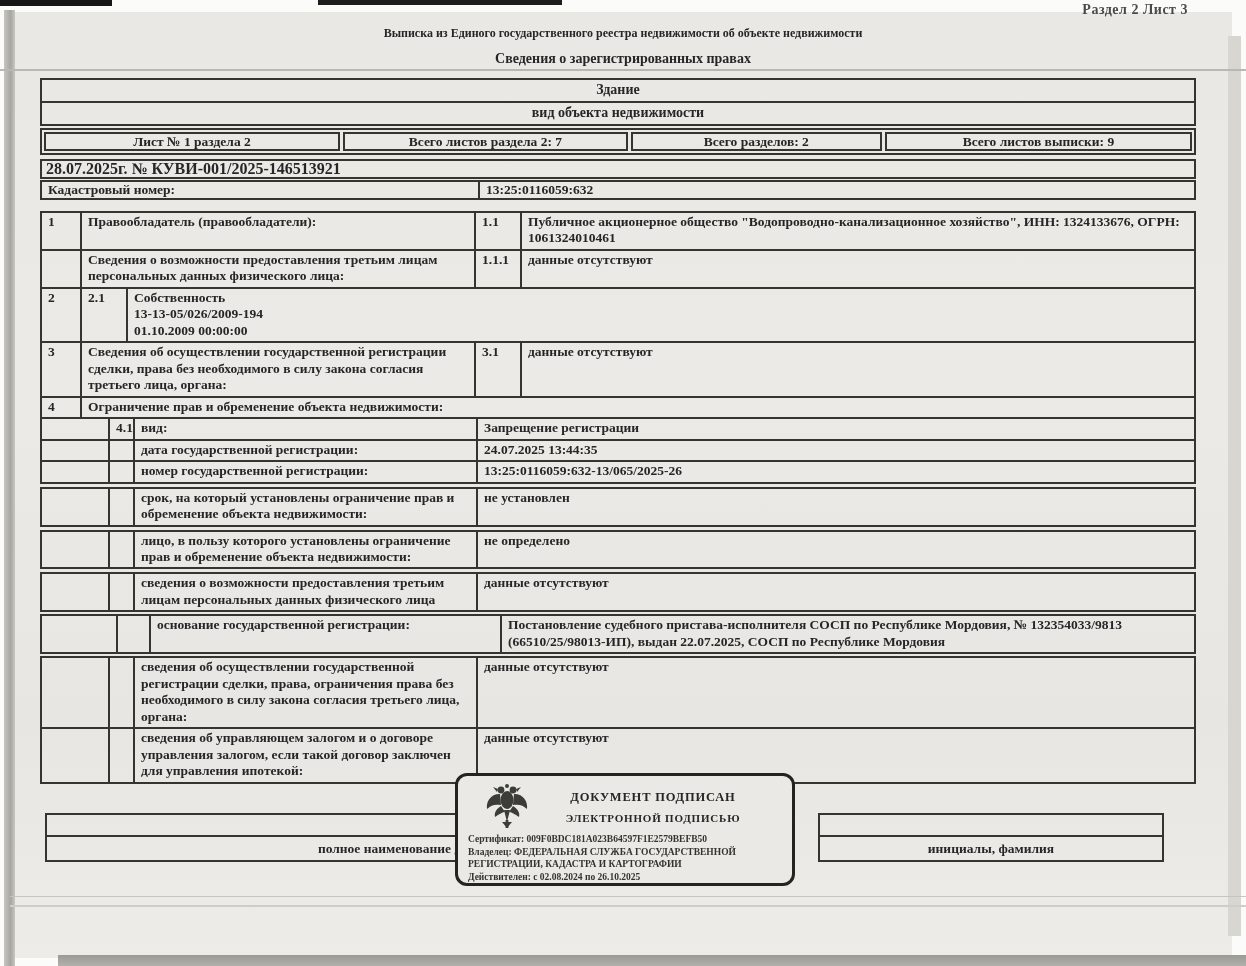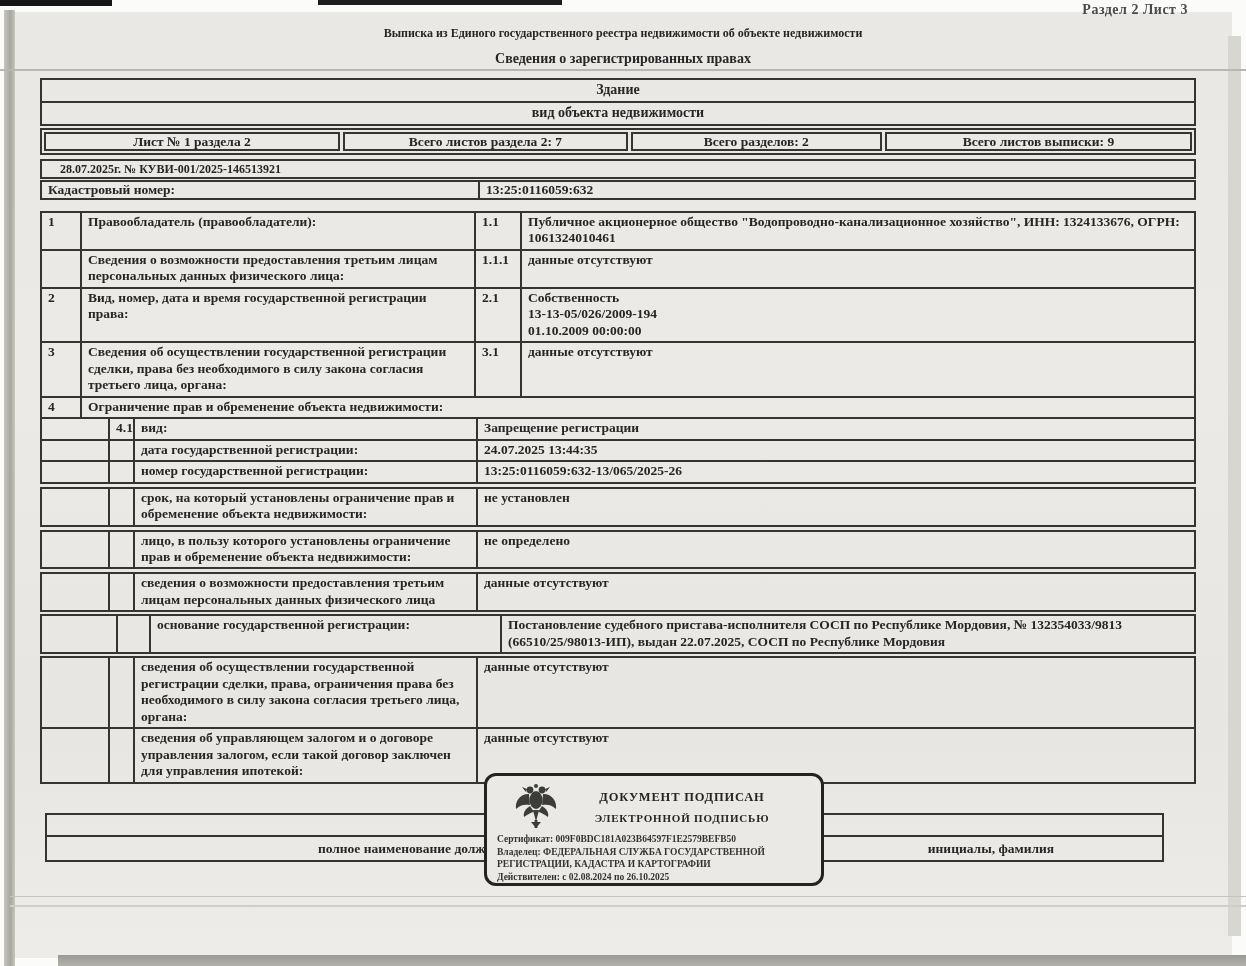--- a/index.html
+++ b/index.html
@@ -38,22 +38,22 @@
   .obj-row + .obj-row{margin-top:-2px;}
 
   
   .sheet-row{position:absolute;left:40px;top:128px;width:1156px;height:27px;
     border:2px solid #35342f;box-sizing:border-box;display:flex;gap:3px;padding:2px;}
   .sheet-cell{border:2px solid #35342f;box-sizing:border-box;display:flex;align-items:center;
     justify-content:center;font-weight:bold;font-size:13.5px;}
 
   
   .doc-date{position:absolute;left:40px;top:159px;width:1156px;height:20px;
-    border:2px solid #35342f;box-sizing:border-box;font-weight:bold;font-size:12px;
-    padding:0 18px;display:flex;align-items:center;}
+    border:2px solid #35342f;box-sizing:border-box;font-weight:bold;font-size:16px;
+    padding:0 4px;display:flex;align-items:center;}
   .cad-row{position:absolute;left:40px;top:180px;width:1156px;height:20px;
     border:2px solid #35342f;box-sizing:border-box;display:flex;font-weight:bold;font-size:13.5px;}
   .cad-label{width:436px;padding:0 6px;display:flex;align-items:center;box-sizing:border-box;}
   .cad-value{flex:1;border-left:2px solid #35342f;padding:0 6px;display:flex;align-items:center;box-sizing:border-box;}
 
   
   .main-table{position:absolute;left:40px;top:211px;width:1156px;font-size:13.5px;font-weight:bold;line-height:1.22;}
   .trow{display:flex;border:2px solid #35342f;box-sizing:border-box;background:transparent;}
   .trow + .trow{margin-top:-2px;}
   .trow.gap2{margin-top:2px;}
@@ -72,21 +72,21 @@
   .footer-box{position:absolute;height:49px;border:2px solid #35342f;box-sizing:border-box;}
   .footer-left{left:45px;top:813px;width:748px;}
   .footer-right{left:818px;top:813px;width:346px;}
   .f-top{height:22px;border-bottom:2px solid #35342f;box-sizing:border-box;}
   .f-cap{height:23px;display:flex;align-items:center;justify-content:center;
     font-weight:bold;font-size:13.5px;}
 
   
   .stamp{
     position:absolute;left:455px;top:773px;width:340px;height:113px;
-    border:3px solid #23231f;border-radius:12px;background:#eae9e5;box-sizing:border-box;z-index:5;margin-left:29px;
+    border:3px solid #23231f;border-radius:12px;background:#eae9e5;box-sizing:border-box;z-index:5;
   }
   .stamp-eagle{position:absolute;left:26px;top:6px;width:46px;height:48px;}
   .stamp-line1{position:absolute;left:60px;top:14px;width:270px;text-align:center;
     font-weight:bold;font-size:12.5px;letter-spacing:.8px;}
   .stamp-line2{position:absolute;left:60px;top:36px;width:270px;text-align:center;
     font-weight:bold;font-size:11px;letter-spacing:.8px;}
   .stamp-small{position:absolute;left:10px;font-size:9.5px;font-weight:bold;color:#33332f;
     width:318px;line-height:1.25;}
   .s-cert{top:58px;}
   .s-owner{top:71px;}
@@ -139,21 +139,20 @@
 
   <div class="trow" style="min-height:38px;">
     <div class="cell c-num"></div>
     <div class="cell c-label">Сведения о возможности предоставления третьим лицам персональных данных физического лица:</div>
     <div class="cell c-sub">1.1.1</div>
     <div class="cell c-val">данные отсутствуют</div>
   </div>
 
   <div class="trow" style="min-height:55px;">
     <div class="cell c-num">2</div>
-    <div class="cell c-label">Вид, номер, дата и время государственной регистрации права:</div>
     <div class="cell c-sub">2.1</div>
     <div class="cell c-val">Собственность
 13-13-05/026/2009-194
 01.10.2009 00:00:00</div>
   </div>
 
   <div class="trow" style="min-height:48px;">
     <div class="cell c-num">3</div>
     <div class="cell c-label">Сведения об осуществлении государственной регистрации сделки, права без необходимого в силу закона согласия третьего лица, органа:</div>
     <div class="cell c-sub">3.1</div>

